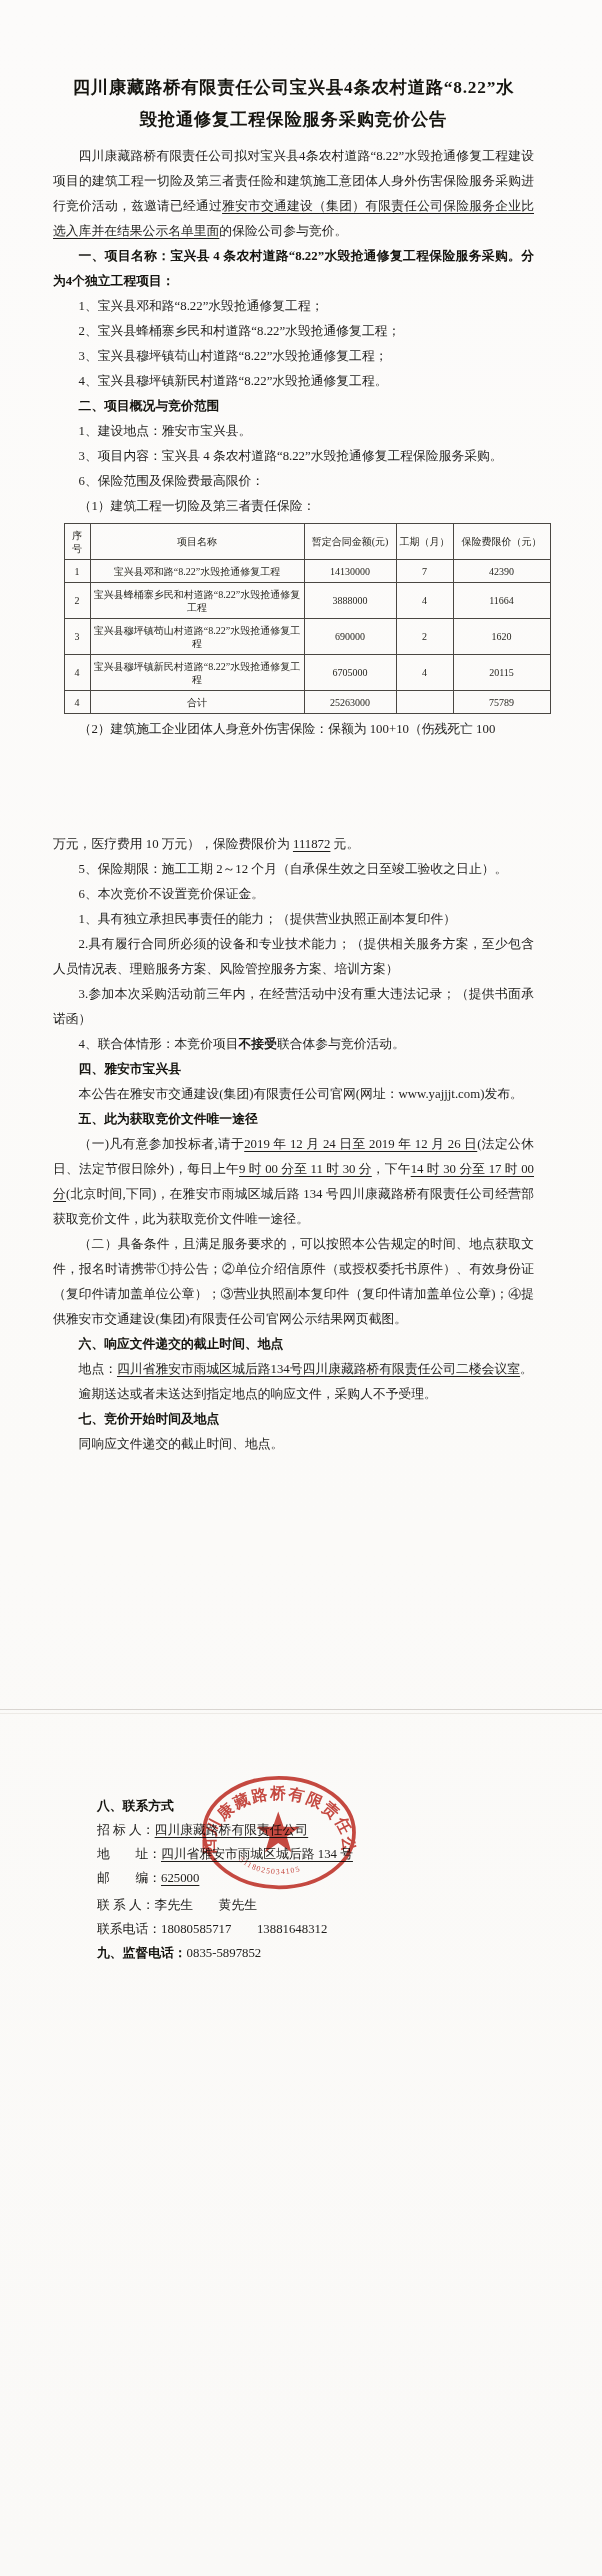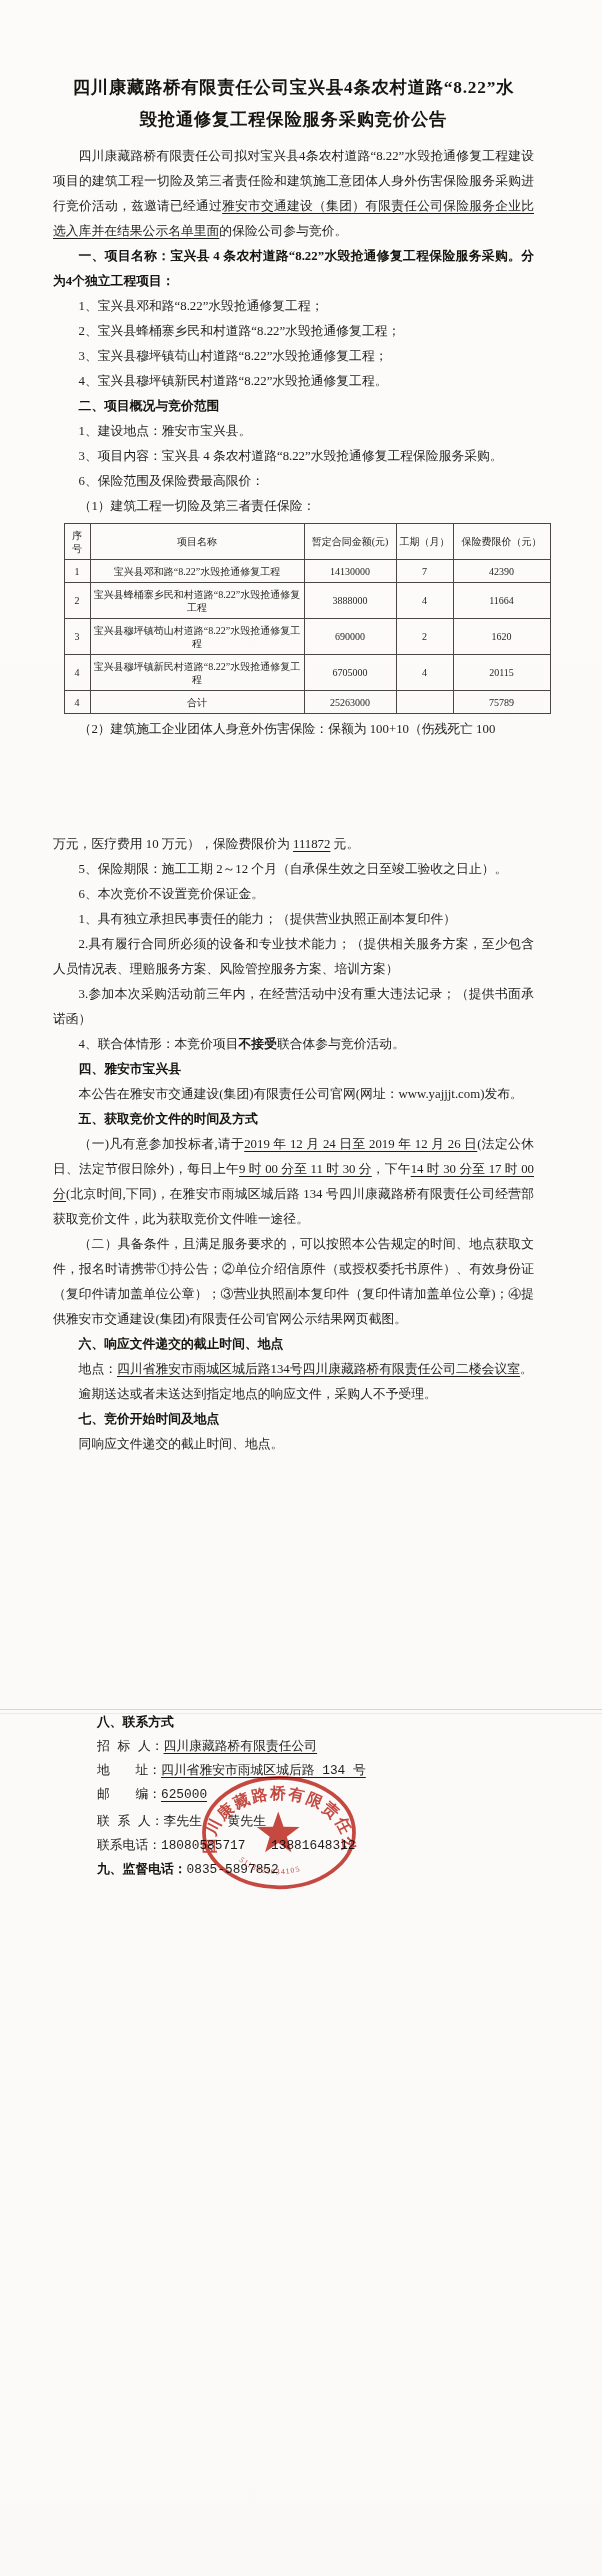--- a/index.html
+++ b/index.html
@@ -19,21 +19,21 @@
     border-collapse:collapse;table-layout:fixed;width:486px;margin:4.5px 0 3px 10.5px;
     font-size:10px;line-height:13px;color:#26251f;
   }
   table.limits td,table.limits th{
     border:0.8px solid #4a4742;text-align:center;vertical-align:middle;
     padding:4.5px 3px;font-weight:400;
   }
   .spacer-pagebreak{height:90px;}
   .sep1{position:absolute;left:0;top:1709px;width:602px;height:0.8px;background:#d9d5d1;}
   .sep2{position:absolute;left:0;top:1713px;width:602px;height:0.8px;background:#edeae6;}
-  .contact{position:absolute;left:97px;top:1711px;width:422px;line-height:24px;font-family:Liberation Mono, monospace;}
+  .contact{position:absolute;left:97px;top:1794px;width:422px;line-height:24px;}
   .contact div{margin:0;}
   .seal{position:absolute;left:197px;top:1771px;width:164px;height:123px;mix-blend-mode:multiply;opacity:.92;pointer-events:none;}
   .seal text{fill:#c43a32;font-family:"Liberation Serif","DejaVu Serif",serif;}
 </style>
 </head>
 <body>
 
 <div class="page">
   <div class="content">
 
@@ -120,21 +120,21 @@
     <p>6、本次竞价不设置竞价保证金。</p>
 
     <p>1、具有独立承担民事责任的能力；（提供营业执照正副本复印件）</p>
     <p>2.具有履行合同所必须的设备和专业技术能力；（提供相关服务方案，至少包含人员情况表、理赔服务方案、风险管控服务方案、培训方案）</p>
     <p>3.参加本次采购活动前三年内，在经营活动中没有重大违法记录；（提供书面承诺函）</p>
     <p><span>4、联合体情形：本竞价项目</span><span class="b">不接受</span><span>联合体参与竞价活动。</span></p>
 
     <p class="h">四、雅安市宝兴县</p>
     <p>本公告在雅安市交通建设(集团)有限责任公司官网(网址：www.yajjjt.com)发布。</p>
 
-    <p class="h">五、获取竞价文件的时间及方式</p>
+    <p class="h">五、此为获取竞价文件唯一途径</p>
     <p><span>（一)凡有意参加投标者,请于</span><span class="u">2019 年 12 月 24 日至 2019 年 12 月 26 日</span><span>(法定公休日、法定节假日除外)，每日上午</span><span class="u">9 时 00 分至 11 时 30 分</span><span>，下午</span><span class="u">14 时 30 分至 17 时 00 分</span><span>(北京时间,下同)，在雅安市雨城区城后路 134 号四川康藏路桥有限责任公司经营部获取竞价文件，此为获取竞价文件唯一途径。</span></p>
     <p>（二）具备条件，且满足服务要求的，可以按照本公告规定的时间、地点获取文件，报名时请携带①持公告；②单位介绍信原件（或授权委托书原件）、有效身份证（复印件请加盖单位公章）；③营业执照副本复印件（复印件请加盖单位公章)；④提供雅安市交通建设(集团)有限责任公司官网公示结果网页截图。</p>
 
     <p class="h">六、响应文件递交的截止时间、地点</p>
     <p><span>地点：</span><span class="u">四川省雅安市雨城区城后路134号四川康藏路桥有限责任公司二楼会议室</span><span>。</span></p>
     <p>逾期送达或者未送达到指定地点的响应文件，采购人不予受理。</p>
 
     <p class="h">七、竞价开始时间及地点</p>
     <p>同响应文件递交的截止时间、地点。</p>
   </div>

